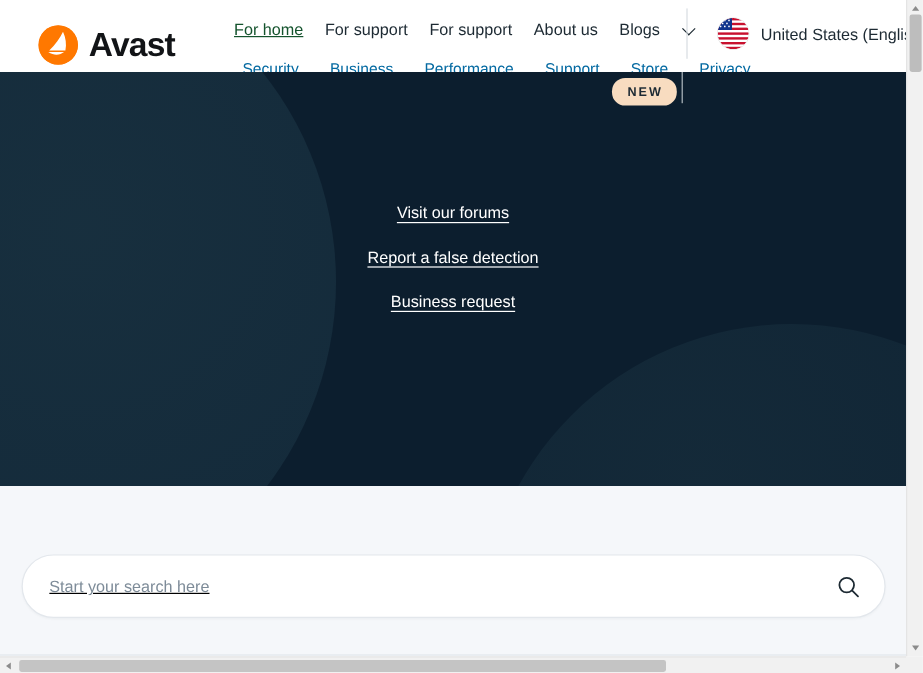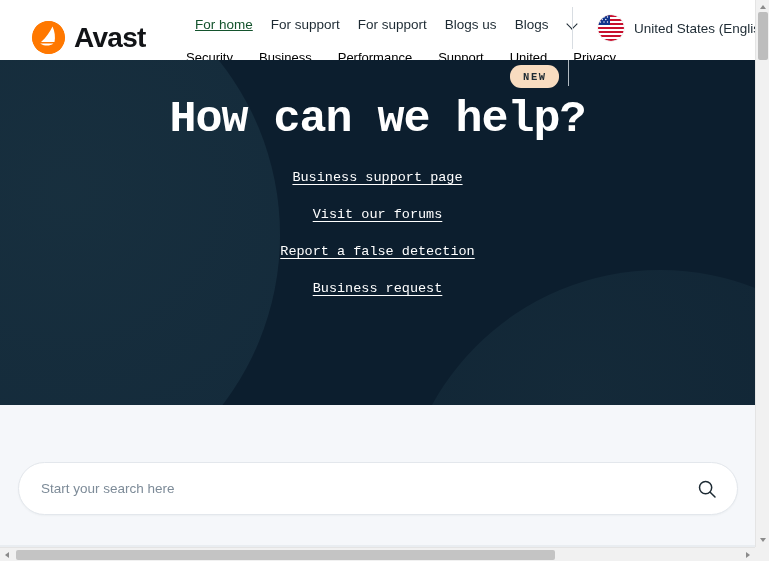--- a/index.html
+++ b/index.html
@@ -69,34 +69,33 @@
   }
   #flag-icon {
     width:26px; height:26px; border-radius:50%;
     overflow:hidden; position:relative; flex:0 0 auto;
     box-shadow:0 0 0 0.5px rgba(0,0,0,.12);
   }
   #locale-label { font-size:13.5px; color:#1d2a33; }
 
   
   #secondary-nav {
-    position:absolute; left:186px; top:50px;
+    position:absolute; left:202px; top:50px;
     display:flex; gap:26px;
-    font-size:13px; color:#000000; white-space:nowrap;
+    font-size:13px; color:#0369a1; white-space:nowrap;
     z-index:5;
   }
 
   
   #hero {
     position:absolute; left:0; top:60px;
     width:755px; height:345px;
     background:#0c1e2e;
     overflow:hidden;
     z-index:7;
-    font-family:Liberation Mono, monospace;
   }
   .blob { position:absolute; border-radius:50%; }
   #blob-left {
     width:560px; height:560px; left:-280px; top:-105px;
     background:radial-gradient(circle at 62% 42%, #18303f 0%, #152c3c 55%, #0f2434 100%);
     opacity:.95;
   }
   #blob-right {
     width:520px; height:520px; left:400px; top:210px;
     background:radial-gradient(circle at 35% 25%, #152b3a 0%, #112636 60%, #0d2031 100%);
@@ -143,20 +142,21 @@
     z-index:4;
   }
   #search-bar {
     position:absolute; left:18px; top:57px;
     width:720px; height:53px;
     background:#ffffff;
     border:1px solid #e3e7ec;
     border-radius:27px;
     display:flex; align-items:center;
     box-shadow:0 1px 2px rgba(20,40,60,.04);
+    text-decoration:underline;
   }
   #search-input {
     flex:1; border:none; outline:none; background:transparent;
     margin-left:22px; font-size:13.5px;
     font-family:"Liberation Sans", sans-serif;
     color:#3b4a57;
   }
   #search-input::placeholder { color:#7d8b98; }
   #search-icon {
     width:44px; display:flex; align-items:center; justify-content:center;
@@ -227,21 +227,21 @@
           <path d="M7.4 20.2 C10.6 17.0 13.6 13.2 15.8 9.2 C13.0 12.0 9.6 15.6 7.4 20.2 Z" fill="#ff7800" opacity="0.55"></path>
         </svg>
       </span>
       <span id="logo-text">Avast</span>
     </div>
 
     <nav id="primary-nav">
       <span class="nav-item active">For home</span>
       <span class="nav-item">For support</span>
       <span class="nav-item">For support</span>
-      <span class="nav-item">Blogs us</span>
+      <span class="nav-item">About us</span>
       <span id="blogs-group">
         <span class="nav-item">Blogs</span>
         <span class="chev"></span>
       </span>
     </nav>
 
     <div id="nav-divider"></div>
 
     <div id="locale">
       <span id="flag-icon">
@@ -275,37 +275,35 @@
         </svg>
       </span>
       <span id="locale-label">United States (Englis</span>
     </div>
 
     <nav id="secondary-nav">
       <span>Security</span>
       <span>Business</span>
       <span>Performance</span>
       <span>Support</span>
-      <span>United</span>
+      <span>Store</span>
       <span>Privacy</span>
     </nav>
   </div>
 
   <section id="hero">
     <div class="blob" id="blob-left"></div>
     <div class="blob" id="blob-right"></div>
 
     <div id="hero-inner">
       <span id="new-badge">NEW</span>
       <div id="hero-divider"></div>
 
-      <h1 id="hero-title">How can we help?</h1>
 
       <div id="hero-links">
-        <a class="hero-link">Business support page</a>
         <a class="hero-link">Visit our forums</a>
         <a class="hero-link">Report a false detection</a>
         <a class="hero-link">Business request</a>
       </div>
     </div>
   </section>
 
   <section id="search-section">
     <div id="search-bar">
       <input id="search-input" type="text" placeholder="Start your search here" style="">

